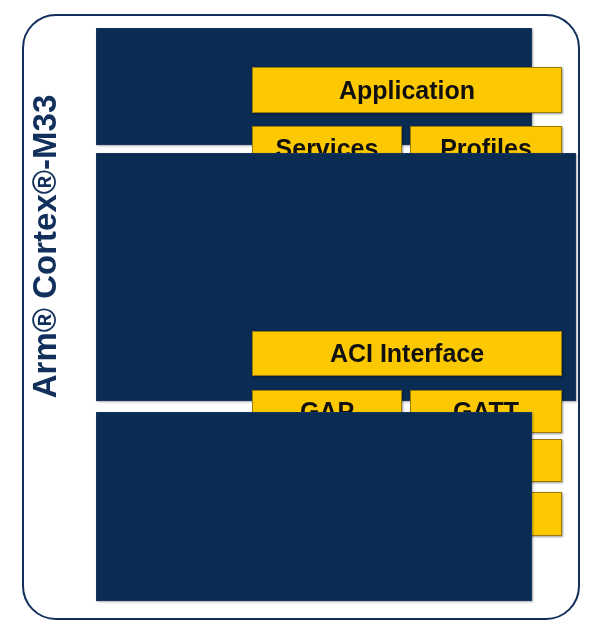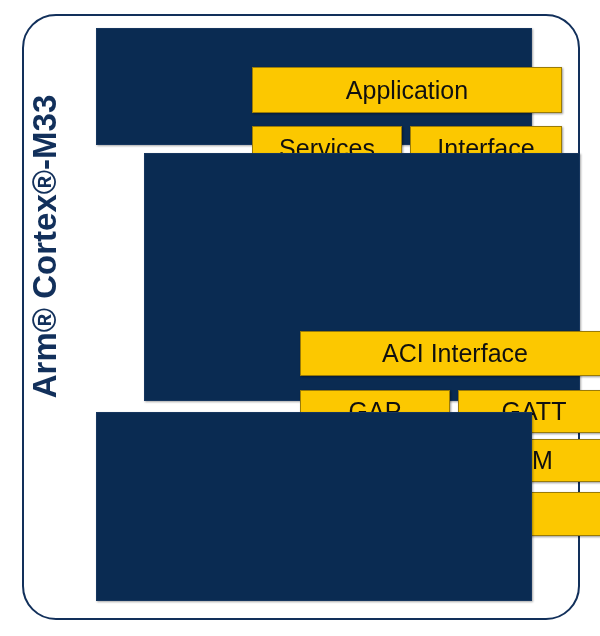--- a/index.html
+++ b/index.html
@@ -52,21 +52,21 @@
 
   
   .panel {
     position: absolute;
     background: #0a2b52;
     box-sizing: border-box;
     border: 1px solid #16365f;
     box-shadow: 1px 1px 2px rgba(0,0,0,0.35);
   }
   #panel-application { left: 96px; top: 28px;  width: 436px; height: 117px; }
-  #panel-host-stack  { left: 96px; top: 153px; width: 436px; height: 248px; margin-left: 48px; }
+  #panel-host-stack  { left: 96px; top: 153px; width: 480px; height: 248px; }
   #panel-controller  { left: 96px; top: 412px; width: 436px; height: 189px; }
 
   
   .panel-label {
     position: absolute;
     color: #ffffff;
     font-size: 30px;
     font-weight: bold;
     white-space: nowrap;
     line-height: 1;
@@ -84,21 +84,21 @@
   .block {
     position: absolute;
     background: #fcc800;
     border: 1px solid #9a7b08;
     box-sizing: border-box;
     display: flex;
     align-items: center;
     justify-content: center;
     color: #101010;
     font-size: 25px;
-    font-weight: normal;
+    font-weight: bold;
     line-height: 1;
     box-shadow: 1px 1px 2px rgba(0,0,0,0.4);
     white-space: nowrap;
   }
 
   
   #block-application { left: 155px; top: 38px;  width: 310px; height: 46px; }
   #block-profiles    { left: 155px; top: 97px;  width: 150px; height: 45px; }
   #block-services    { left: 313px; top: 97px;  width: 152px; height: 45px; }
 
@@ -115,21 +115,21 @@
 
 <div id="diagram-root">
 
   <div class="chip-outline"></div>
 
   <div class="chip-label">Arm® Cortex®-M33</div>
 
   <div class="panel" id="panel-application">
     <div class="block" id="block-application">Application</div>
     <div class="block" id="block-profiles">Services</div>
-    <div class="block" id="block-services">Interface</div>
+    <div class="block" id="block-services">Profiles</div>
   </div>
 
   <div class="panel" id="panel-host-stack">
     <div class="block" id="block-aci-interface">ACI Interface</div>
     <div class="block" id="block-gap">GAP</div>
     <div class="block" id="block-gatt">GATT</div>
     <div class="block" id="block-att">ATT</div>
     <div class="block" id="block-sm">SM</div>
     <div class="block" id="block-l2cap">L2CAP</div>
     <div class="panel-label" id="label-host-stack">Host Stack</div>

